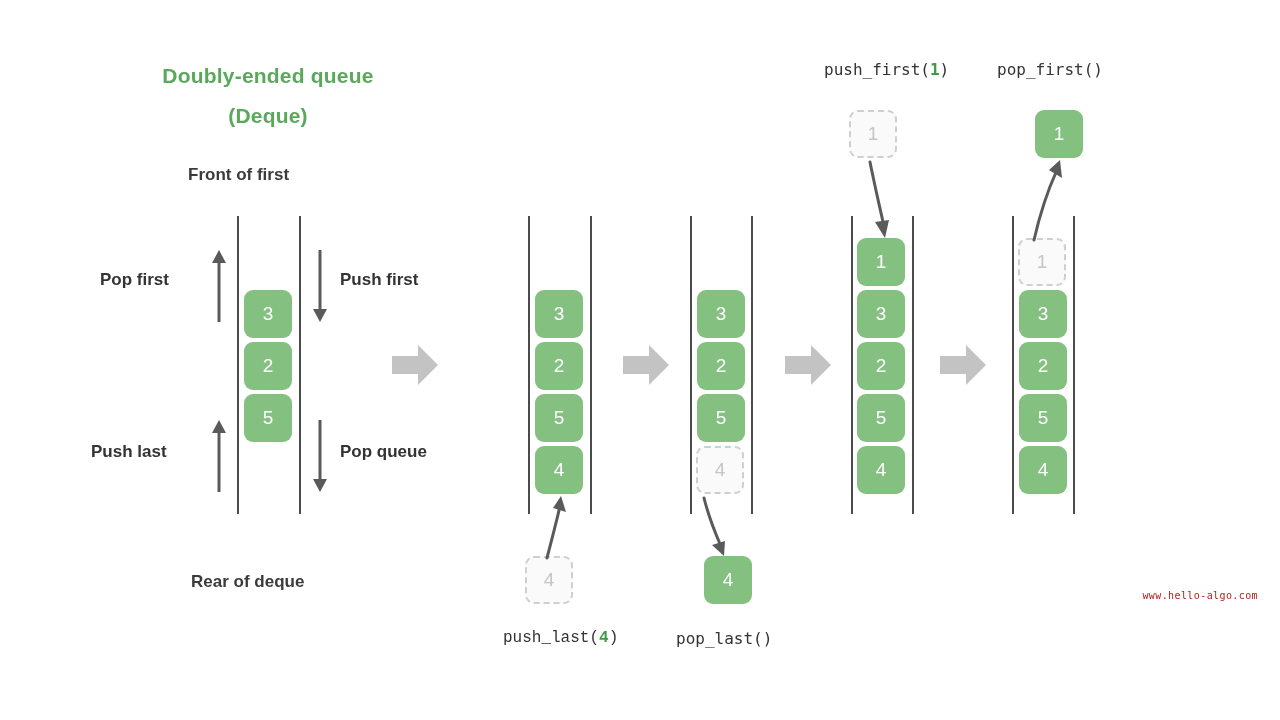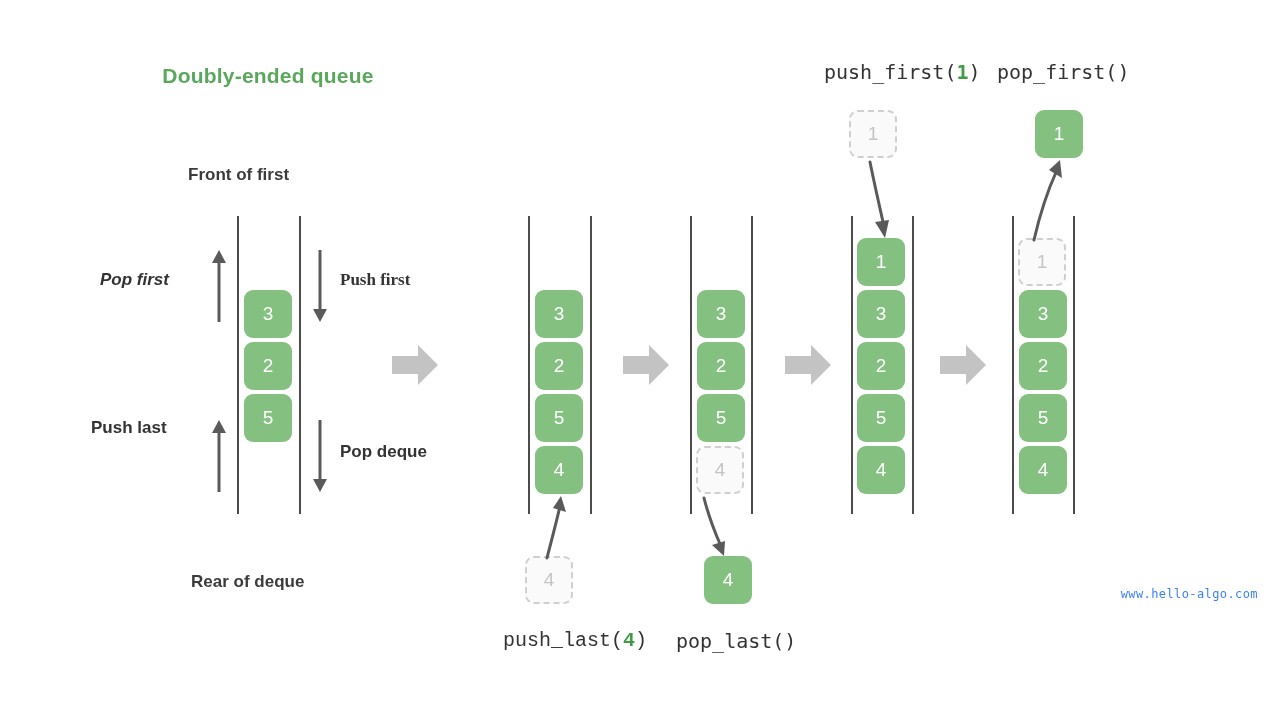--- a/index.html
+++ b/index.html
@@ -47,30 +47,30 @@
   .front-label { left: 188px; top: 165px; }
   .rear-label  { left: 191px; top: 548px; margin-top: 24px; }
 
   .side-label {
     position: absolute;
     color: #333333;
     font-size: 17px;
     font-weight: bold;
     white-space: nowrap;
   }
-  .pop-first-label  { left: 100px; top: 270px; font-style: italic; }
-  .push-first-label { left: 340px; top: 270px; font-family: Liberation Serif, serif; }
-  .push-last-label  { left: 91px;  top: 418px; }
+  .pop-first-label  { left: 100px; top: 270px; }
+  .push-first-label { left: 340px; top: 270px; }
+  .push-last-label  { left: 91px;  top: 442px; }
   .pop-last-label   { left: 340px; top: 442px; }
 
   
   .fn-label {
     position: absolute;
     font-family: "DejaVu Sans Mono", "Liberation Mono", monospace;
-    font-size: 20px;
+    font-size: 16px;
     color: #333333;
     white-space: nowrap;
     letter-spacing: 0px;
   }
   .fn-label .arg { color: #3f9b45; font-weight: bold; }
   .fn-push-first { left: 824px;  top: 60px; }
   .fn-pop-first  { left: 997px; top: 60px; }
   .fn-push-last  { left: 503px;  top: 629px; font-family: Liberation Mono, monospace; }
   .fn-pop-last   { left: 676px;  top: 629px; }
 
@@ -116,42 +116,43 @@
 
   
   .motion { position: absolute; }
 
   
   .watermark {
     position: absolute;
     right: 22px;
     bottom: 14px;
     font-family: "DejaVu Sans Mono", "Liberation Mono", monospace;
-    font-size: 12px;
-    color: #3b82f6;
+    font-size: 10px;
+    color: #b91c1c;
     letter-spacing: 0.4px;
     white-space: nowrap;
   }
 </style>
 </head>
 <body>
 
 <div class="stage">
 
   <div class="title">
     <div>Doubly-ended queue</div>
+    <div>(Deque)</div>
   </div>
 
   <div class="hdr-label front-label">Front of first</div>
   <div class="hdr-label rear-label">Rear of deque</div>
 
   <div class="side-label pop-first-label">Pop first</div>
   <div class="side-label push-first-label">Push first</div>
   <div class="side-label push-last-label">Push last</div>
-  <div class="side-label pop-last-label">Pop deque</div>
+  <div class="side-label pop-last-label">Pop queue</div>
 
   <svg class="thin-arrow" style="left:206px; top:248px;" width="26" height="76" viewBox="0 0 26 76">
     <path d="M13 74 L13 10" stroke="#5a5a5a" stroke-width="3" fill="none"></path>
     <path d="M13 2 L20 15 L6 15 Z" fill="#5a5a5a"></path>
   </svg>
 
   <svg class="thin-arrow" style="left:307px; top:248px;" width="26" height="76" viewBox="0 0 26 76">
     <path d="M13 2 L13 66" stroke="#5a5a5a" stroke-width="3" fill="none"></path>
     <path d="M13 74 L20 61 L6 61 Z" fill="#5a5a5a"></path>
   </svg>

